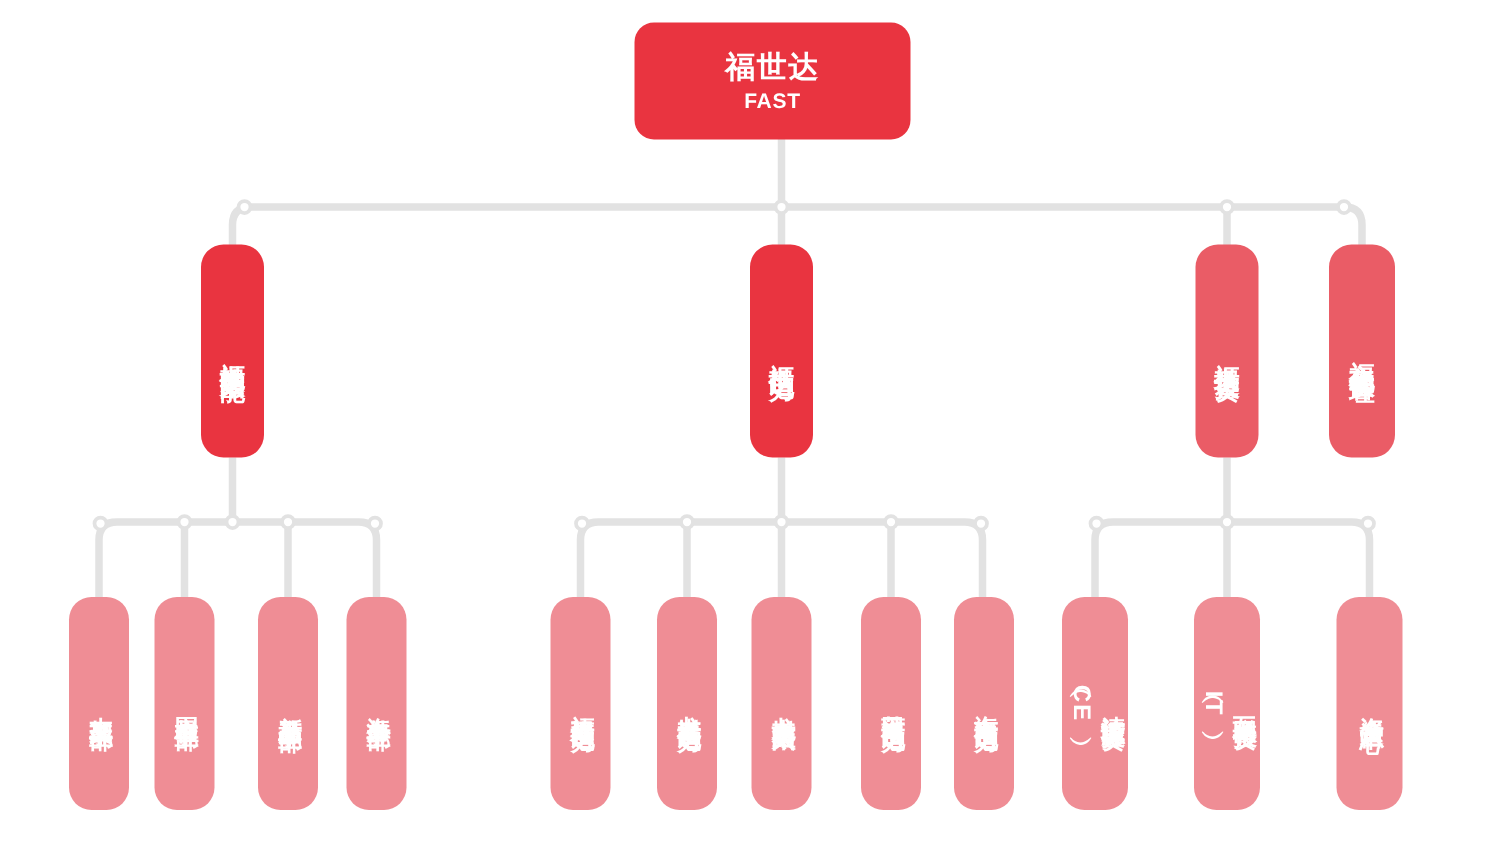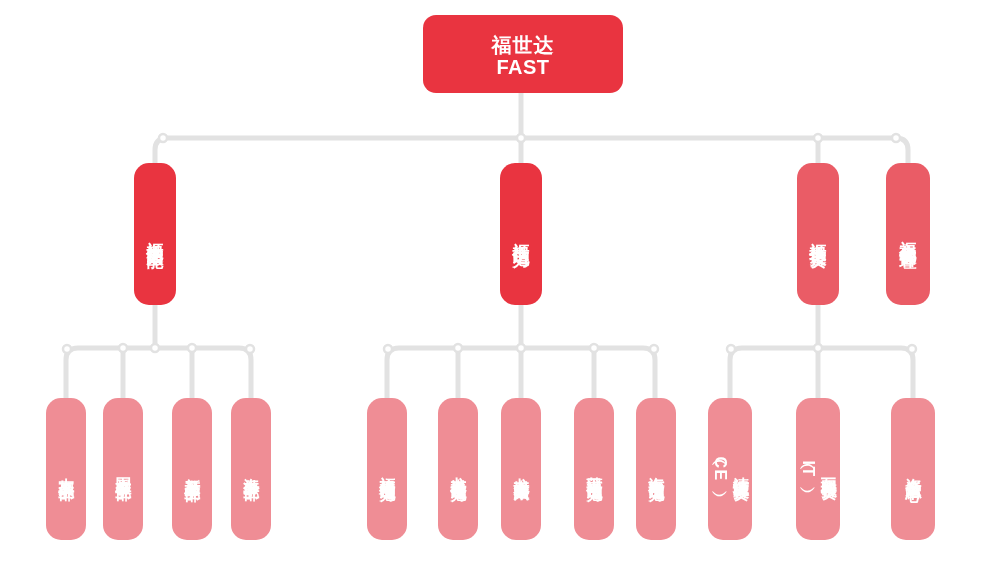--- a/index.html
+++ b/index.html
@@ -29,21 +29,21 @@
     border-radius:15px;
     color:var(--text,#ffffff);
     font-weight:700;
     cursor:default;
   }
   .node.root{
     flex-direction:column;
     border-radius:13px;
   }
   .root .title{font-size:20px;line-height:26px;letter-spacing:1px;}
-  .root .subtitle{font-size:20px;line-height:18px;letter-spacing:.5px;}
+  .root .subtitle{font-size:14px;line-height:18px;letter-spacing:.5px;}
   .vlabel{
     writing-mode:vertical-rl;
     text-orientation:mixed;
     white-space:pre-line;
     text-align:center;
     letter-spacing:2px;
   }
   .lvl2 .vlabel{font-size:17px;}
   .lvl3 .vlabel{font-size:16px;letter-spacing:1.5px;}
 </style>
@@ -86,21 +86,21 @@
     <circle cx="388" cy="349" r="4"></circle>
       <circle cx="458" cy="348" r="4"></circle>
     <circle cx="521" cy="348" r="4"></circle>
       <circle cx="594" cy="348" r="4"></circle>
     <circle cx="654" cy="349" r="4"></circle>
     <circle cx="731" cy="349" r="4"></circle>
       <circle cx="818" cy="348" r="4"></circle>
     <circle cx="912" cy="349" r="4"></circle>
   </svg>
 
-  <div class="node root" style="left: 423px; top: 15px; width: 200px; height: 78px; background: rgb(233, 52, 64); justify-content: center;">
+  <div class="node root" style="left: 423px; top: 15px; width: 184px; height: 78px; background: rgb(233, 52, 64); justify-content: center;">
     <div class="title">福世达</div>
     <div class="subtitle">FAST</div>
   </div>
 
   <div class="node lvl2" style="left: 134px; top: 163px; width: 42px; height: 142px; background: rgb(233, 52, 64);">
     <span class="vlabel">福世达太阳能</span>
   </div>
   <div class="node lvl2" style="left: 500px; top: 163px; width: 42px; height: 142px; background: rgb(233, 52, 64);">
     <span class="vlabel">福世达电力</span>
   </div>

